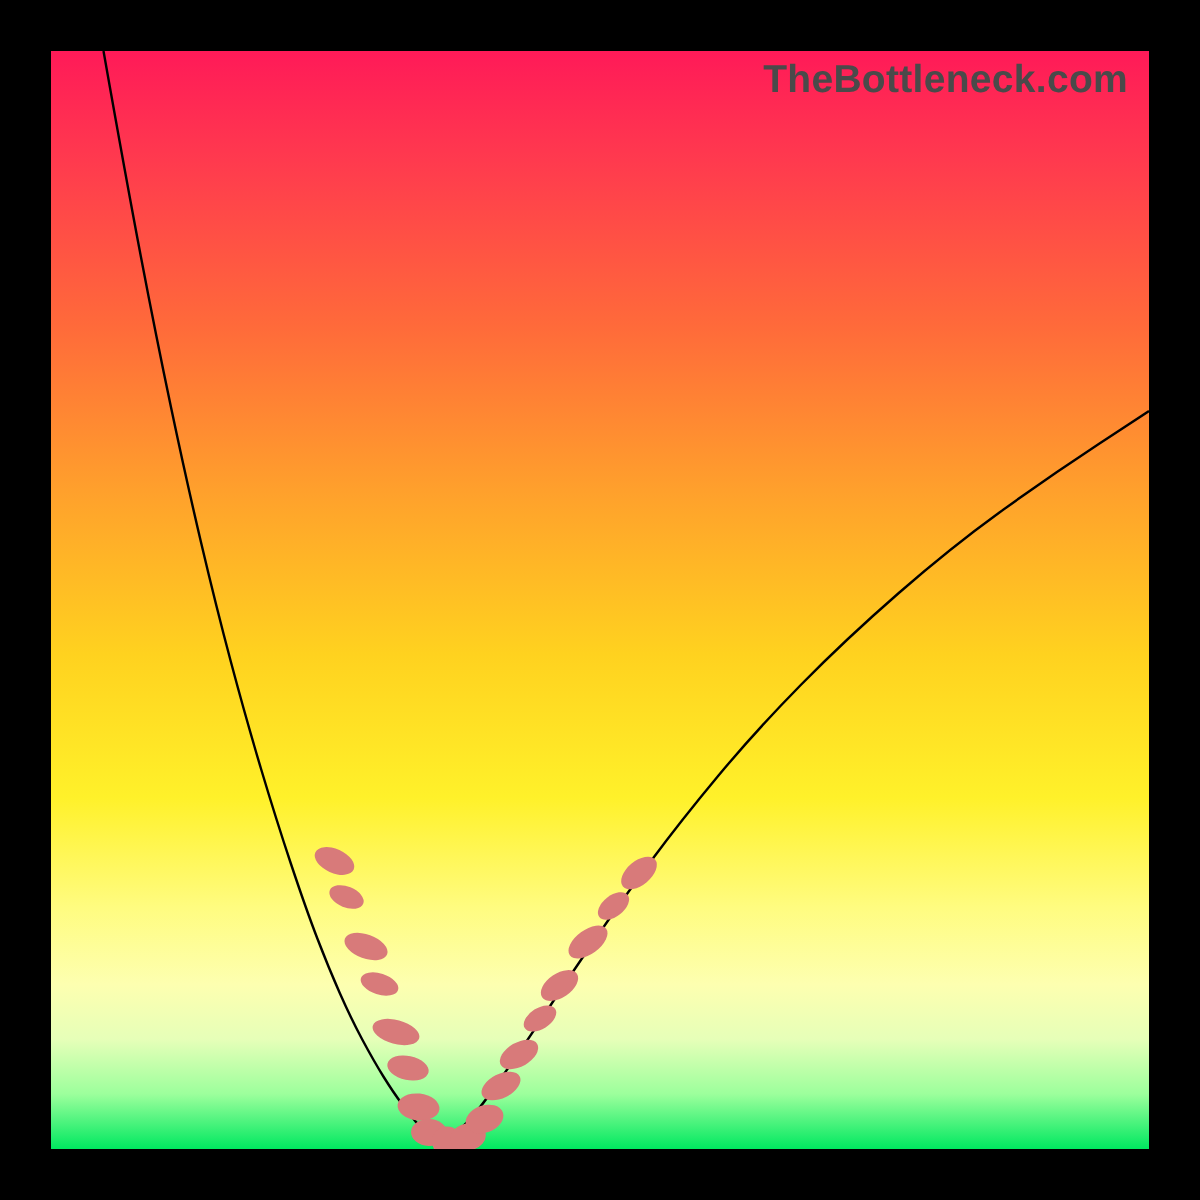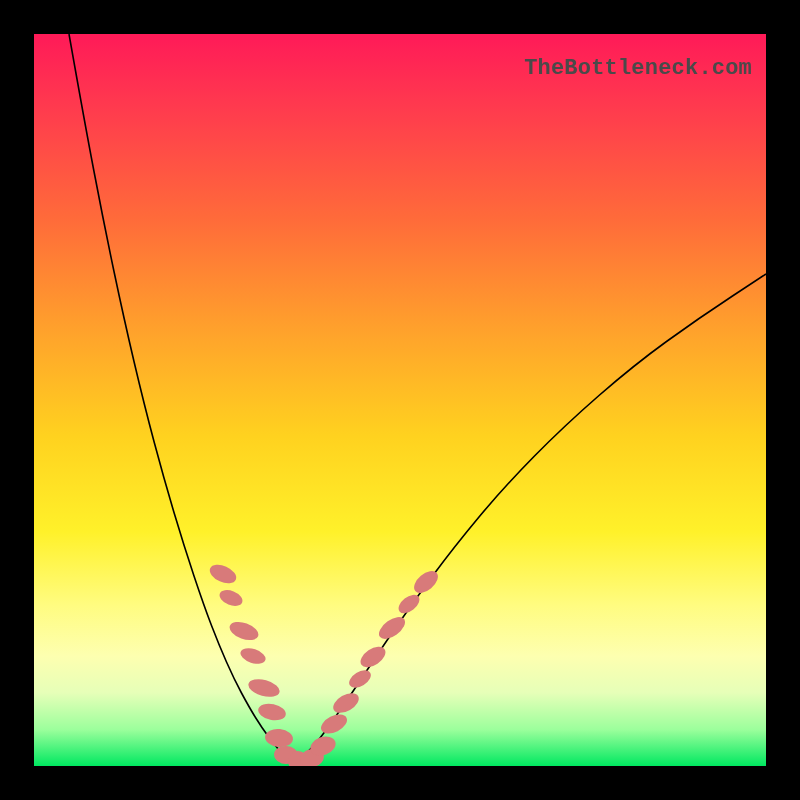--- a/index.html
+++ b/index.html
@@ -24,24 +24,24 @@
       #ffd21f 55%,
       #fff12a 68%,
       #fffc80 78%,
       #fdffb0 85%,
       #e6ffb8 90%,
       #9cff9c 95%,
       #00e860 100%);
   }
   .watermark {
     position: absolute;
-    top: 22px;
+    top: 3px;
     right: 14px;
-    font-family: Liberation Mono, monospace;
-    font-size: 22px;
+    font-family: Liberation Sans, sans-serif;
+    font-size: 26px;
     font-weight: 560;
     color: #4a4a4a;
     letter-spacing: 0.2px;
   }
   svg.curves {
     position: absolute;
     left: 0; top: 0;
     width: 732px; height: 732px;
   }
   .curve-line {

